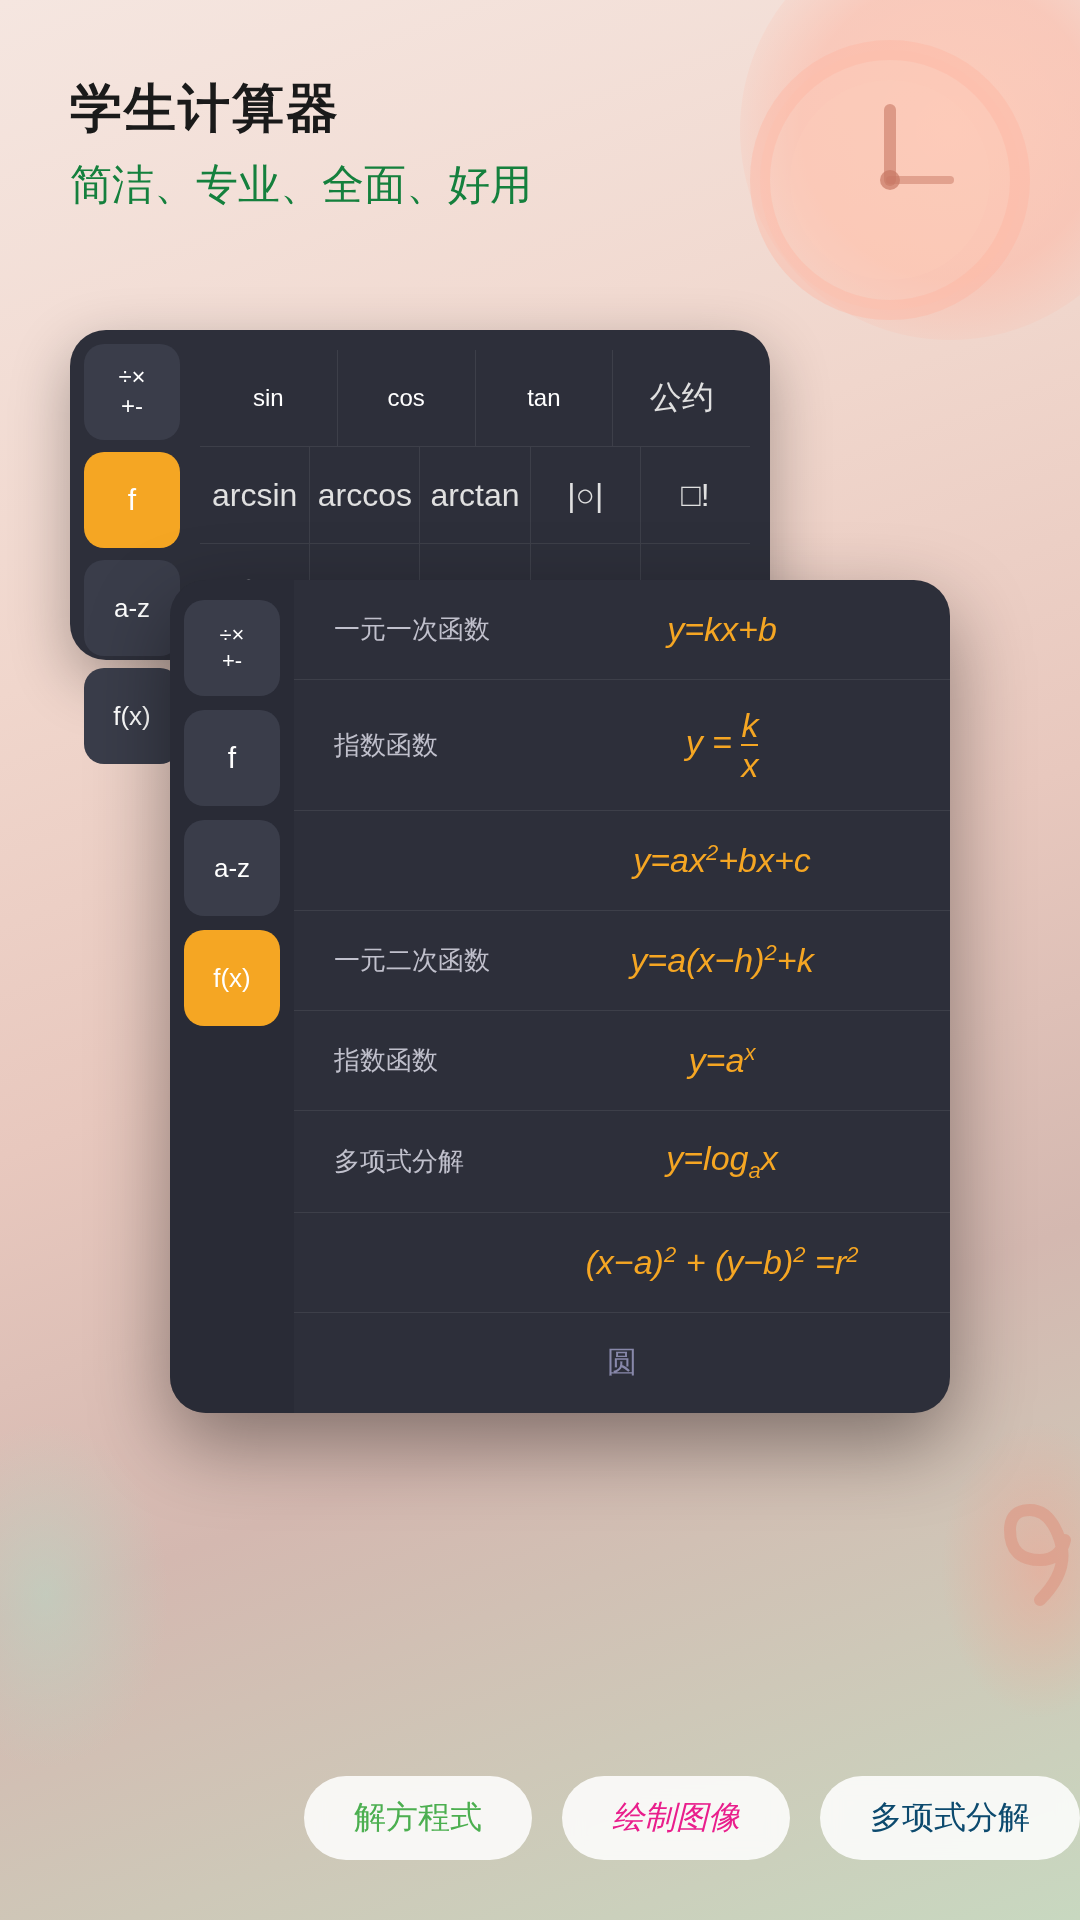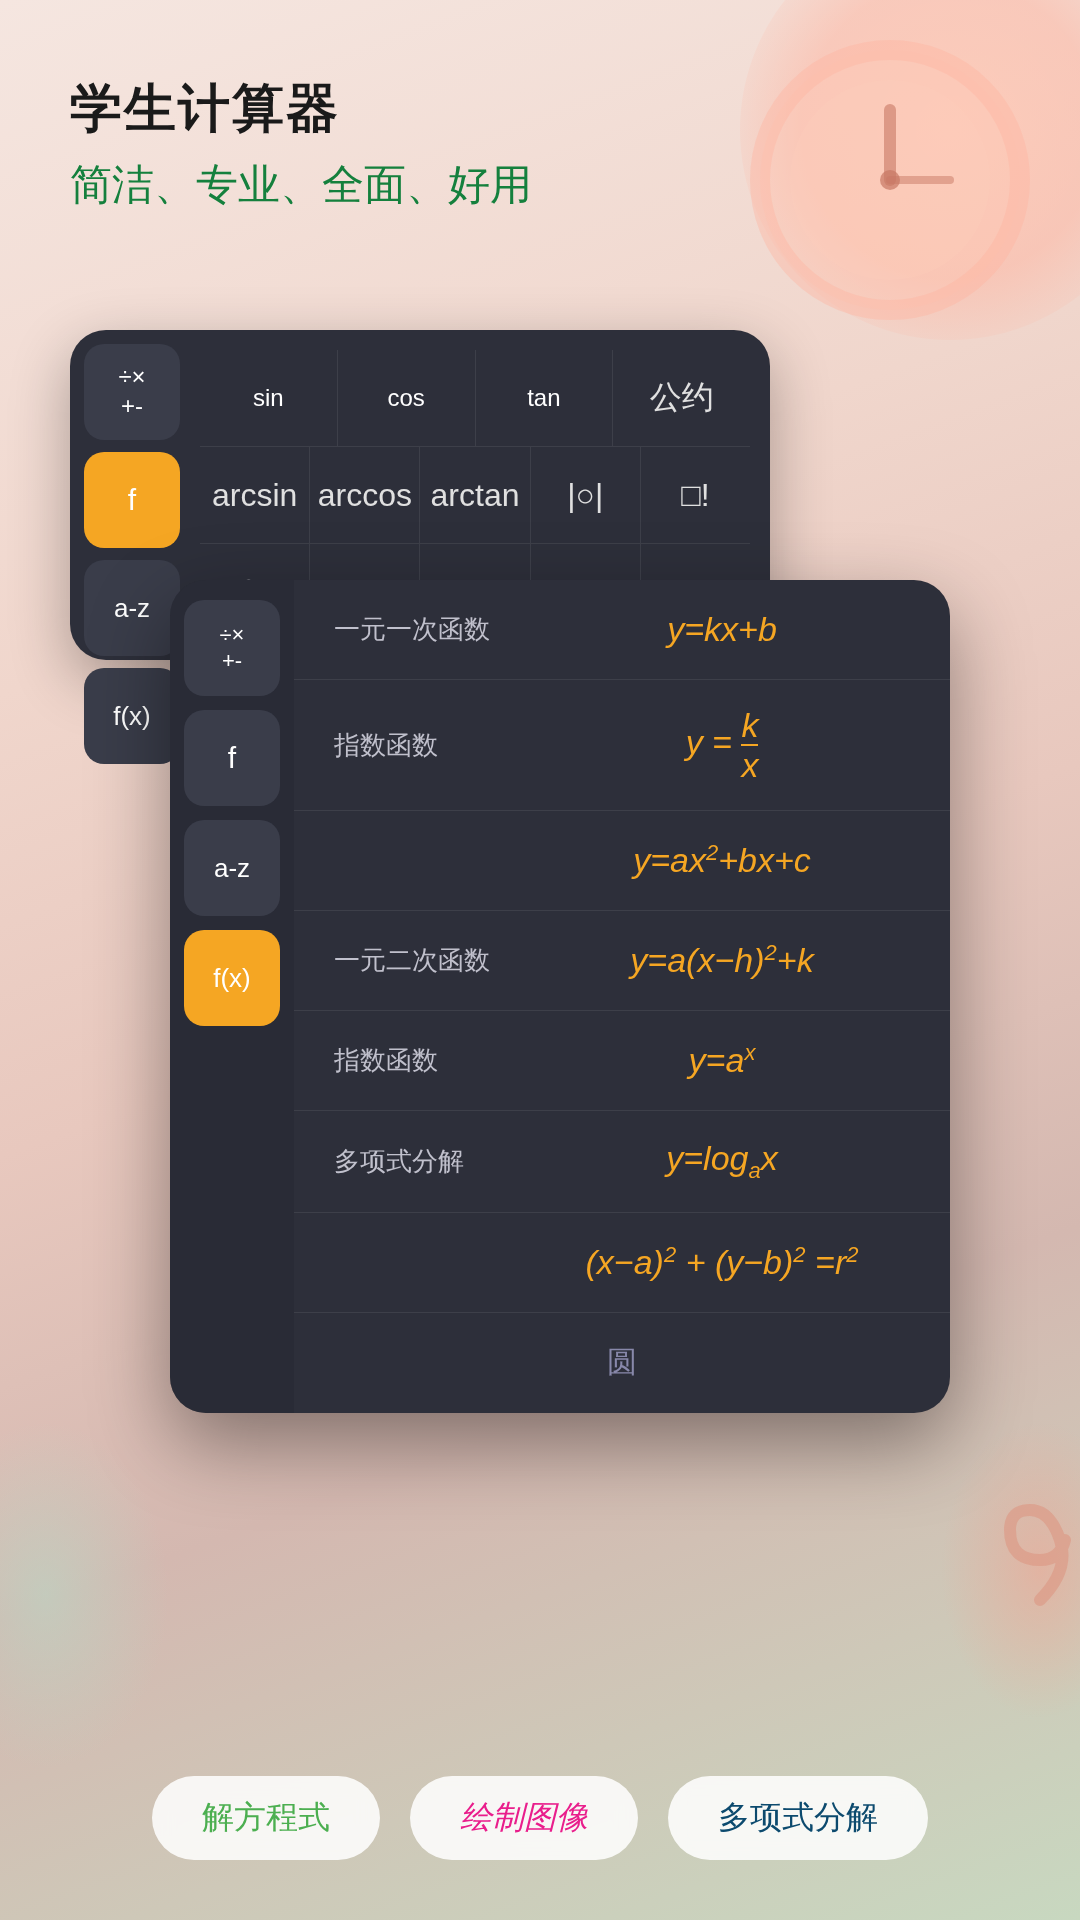--- a/index.html
+++ b/index.html
@@ -194,21 +194,21 @@
       font-size: 22px;
     }
 
     
     .bottom-tags {
       position: absolute;
       bottom: 60px;
       left: 0;
       right: 0;
       display: flex;
-      justify-content: center;
+      justify-content: flex-end;
       gap: 30px;
     }
     .tag {
       padding: 20px 50px;
       border-radius: 60px;
       font-size: 32px;
       font-weight: 500;
       background: rgba(255,255,255,0.85);
       backdrop-filter: blur(10px);
     }

